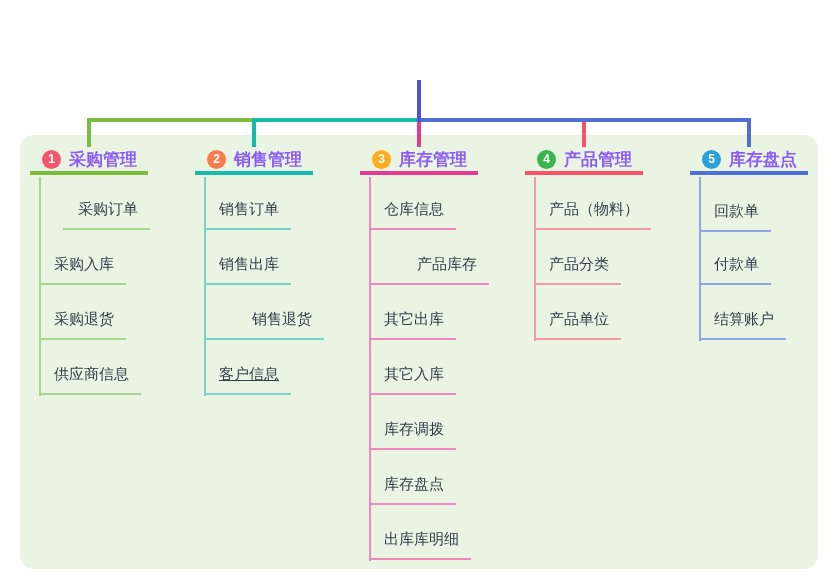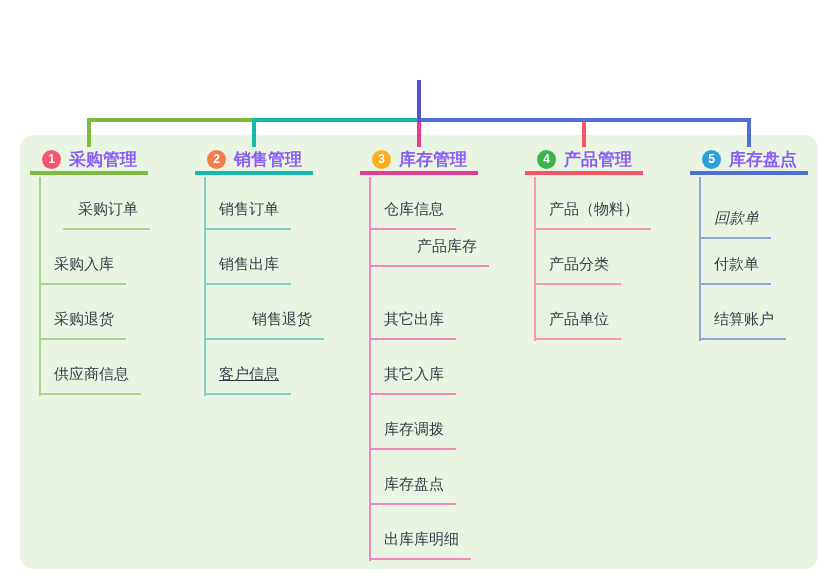--- a/index.html
+++ b/index.html
@@ -72,36 +72,36 @@
       <div class="child" style="left: 204px; top: 199px; border-bottom-color: rgb(124, 210, 201);">销售订单</div>
       <div class="child" style="left: 204px; top: 254px; border-bottom-color: rgb(124, 210, 201);">销售出库</div>
       <div class="child" style="left: 204px; top: 309px; border-bottom-color: rgb(124, 210, 201); padding-left: 48px;">销售退货</div>
       <div class="child" style="left: 204px; top: 364px; border-bottom-color: rgb(124, 210, 201); text-decoration: underline;">客户信息</div>
       <div class="branch-header" style="left: 360px; border-bottom-color: rgb(227, 58, 146);">
         <span class="badge" style="background: rgb(255, 173, 31);">3</span>
         <span class="btitle">库存管理</span>
       </div>
       <div class="vline" style="left: 369px; top: 177px; height: 384px; background: rgb(242, 135, 192);"></div>
       <div class="child" style="left: 369px; top: 199px; border-bottom-color: rgb(242, 135, 192);">仓库信息</div>
-      <div class="child" style="left: 369px; top: 236px; border-bottom-color: rgb(242, 135, 192); padding-left: 48px;">产品库存</div>
+      <div class="child" style="left: 369px; top: 254px; border-bottom-color: rgb(242, 135, 192); padding-left: 48px;">产品库存</div>
       <div class="child" style="left: 369px; top: 309px; border-bottom-color: rgb(242, 135, 192);">其它出库</div>
       <div class="child" style="left: 369px; top: 364px; border-bottom-color: rgb(242, 135, 192);">其它入库</div>
       <div class="child" style="left: 369px; top: 419px; border-bottom-color: rgb(242, 135, 192);">库存调拨</div>
       <div class="child" style="left: 369px; top: 474px; border-bottom-color: rgb(242, 135, 192);">库存盘点</div>
       <div class="child" style="left: 369px; top: 529px; border-bottom-color: rgb(242, 135, 192);">出库库明细</div>
       <div class="branch-header" style="left: 525px; border-bottom-color: rgb(246, 85, 104);">
         <span class="badge" style="background: rgb(58, 180, 77);">4</span>
         <span class="btitle">产品管理</span>
       </div>
       <div class="vline" style="left: 534px; top: 177px; height: 164px; background: rgb(248, 154, 165);"></div>
       <div class="child" style="left: 534px; top: 199px; border-bottom-color: rgb(248, 154, 165);">产品（物料）</div>
       <div class="child" style="left: 534px; top: 254px; border-bottom-color: rgb(248, 154, 165);">产品分类</div>
       <div class="child" style="left: 534px; top: 309px; border-bottom-color: rgb(248, 154, 165);">产品单位</div>
       <div class="branch-header" style="left: 690px; border-bottom-color: rgb(79, 111, 214);">
         <span class="badge" style="background: rgb(42, 161, 217);">5</span>
         <span class="btitle">库存盘点</span>
       </div>
       <div class="vline" style="left: 699px; top: 177px; height: 164px; background: rgb(143, 166, 224);"></div>
-      <div class="child" style="left: 699px; top: 208px; border-bottom-color: rgb(143, 166, 224); font-style: italic;">回款单</div>
+      <div class="child" style="left: 699px; top: 201px; border-bottom-color: rgb(143, 166, 224);">回款单</div>
       <div class="child" style="left: 699px; top: 254px; border-bottom-color: rgb(143, 166, 224);">付款单</div>
       <div class="child" style="left: 699px; top: 309px; border-bottom-color: rgb(143, 166, 224);">结算账户</div>
     </div>
 </div>
 
 </body></html>

